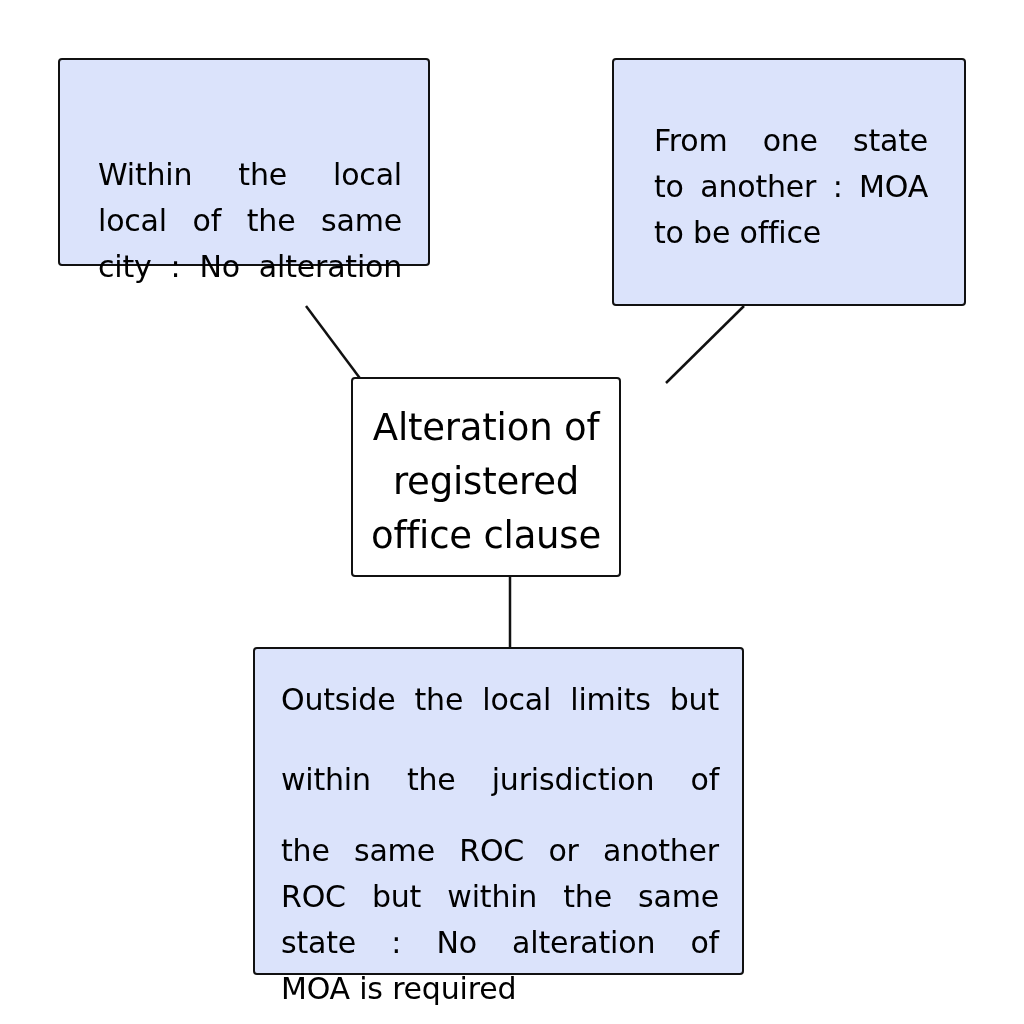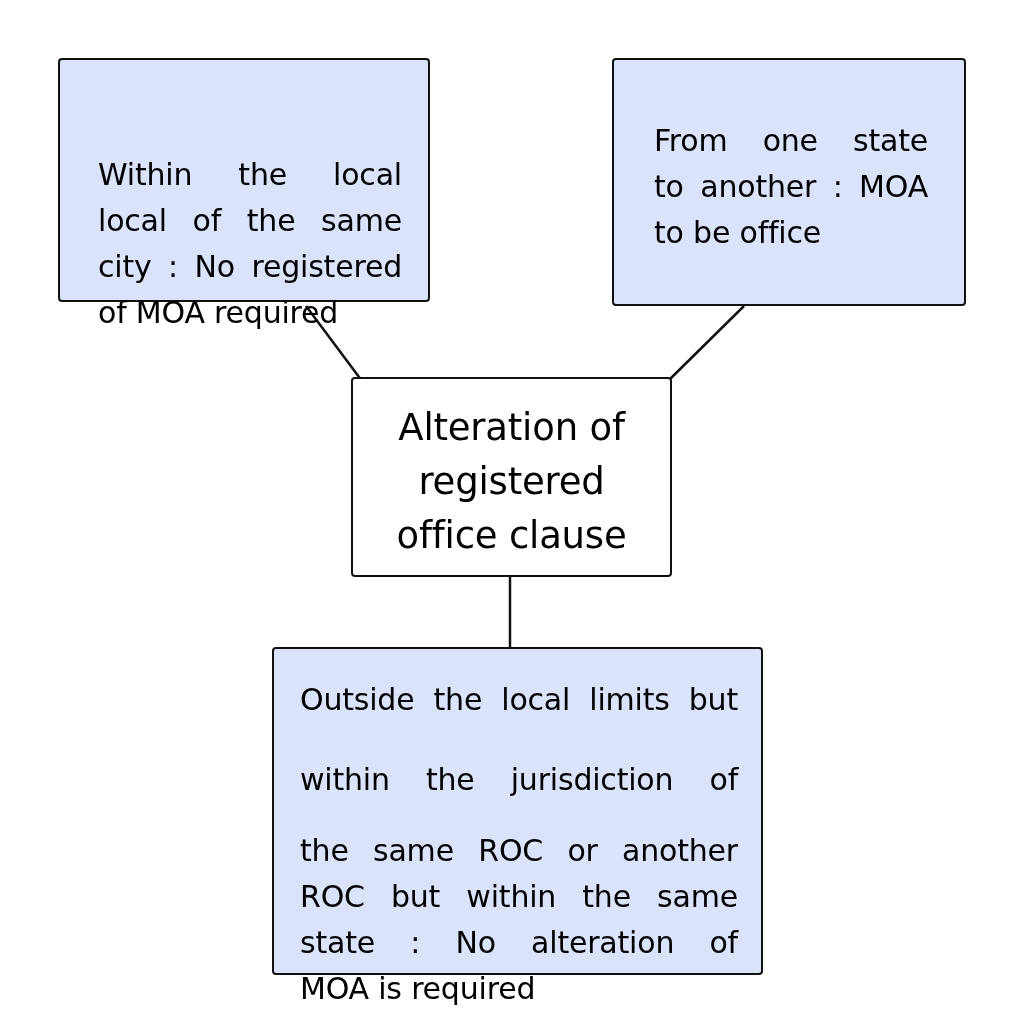--- a/index.html
+++ b/index.html
@@ -31,45 +31,45 @@
     }
     .node .text {
       position: absolute;
       text-align: justify;
       text-align-last: left;
       font-size: 30px;
       line-height: 46px;
       letter-spacing: -0.2px;
     }
     #node-top-left {
-      left: 58px; top: 58px; width: 372px; height: 244px;
+      left: 58px; top: 58px; width: 372px; height: 208px;
     }
     #node-top-left .text {
       left: 38px; top: 92px; width: 304px;
       top: 92px;
     }
     #node-top-right {
       left: 612px; top: 58px; width: 354px; height: 248px;
     }
     #node-top-right .text {
       left: 40px; top: 58px; width: 274px;
     }
     #node-center {
-      left: 351px; top: 377px; width: 321px; height: 200px;
+      left: 351px; top: 377px; width: 270px; height: 200px;
       background: #ffffff;
     }
     #node-center .text {
       left: 0; top: 22px; width: 100%;
       text-align: center;
       text-align-last: center;
       font-size: 37px;
       line-height: 54px;
     }
     #node-bottom {
-      left: 272px; top: 647px; width: 491px; height: 328px;
+      left: 253px; top: 647px; width: 491px; height: 328px;
     }
     #node-bottom .text {
       left: 26px; top: 28px; width: 438px;
     }
     .node .text span {
       display: block;
     }
   </style>
 </head>
 <body>
@@ -77,22 +77,21 @@
 <svg class="connectors" viewBox="0 0 1024 1024">
   <line x1="306" y1="306" x2="362" y2="381" stroke="#111111" stroke-width="2.5"></line>
   <line x1="744" y1="306" x2="666" y2="383" stroke="#111111" stroke-width="2.5"></line>
   <line x1="510" y1="577" x2="510" y2="647" stroke="#111111" stroke-width="2.5"></line>
 </svg>
 
 <div class="node" id="node-top-left">
   <div class="text">
     <span style="text-align: justify; text-align-last: justify;">Within the local</span>
     <span style="text-align: justify; text-align-last: justify;">local of the same</span>
-    <span style="text-align: justify; text-align-last: justify;">city : No registered</span>
-    <span>of MOA required</span>
+    <span style="text-align: justify; text-align-last: justify;">city : No alteration</span>
   </div>
 </div>
 
 <div class="node" id="node-top-right">
   <div class="text">
     <span style="text-align: justify; text-align-last: justify;">From one state</span>
     <span style="text-align: justify; text-align-last: justify;">to another : MOA</span>
     <span>to be office</span>
   </div>
 </div>

